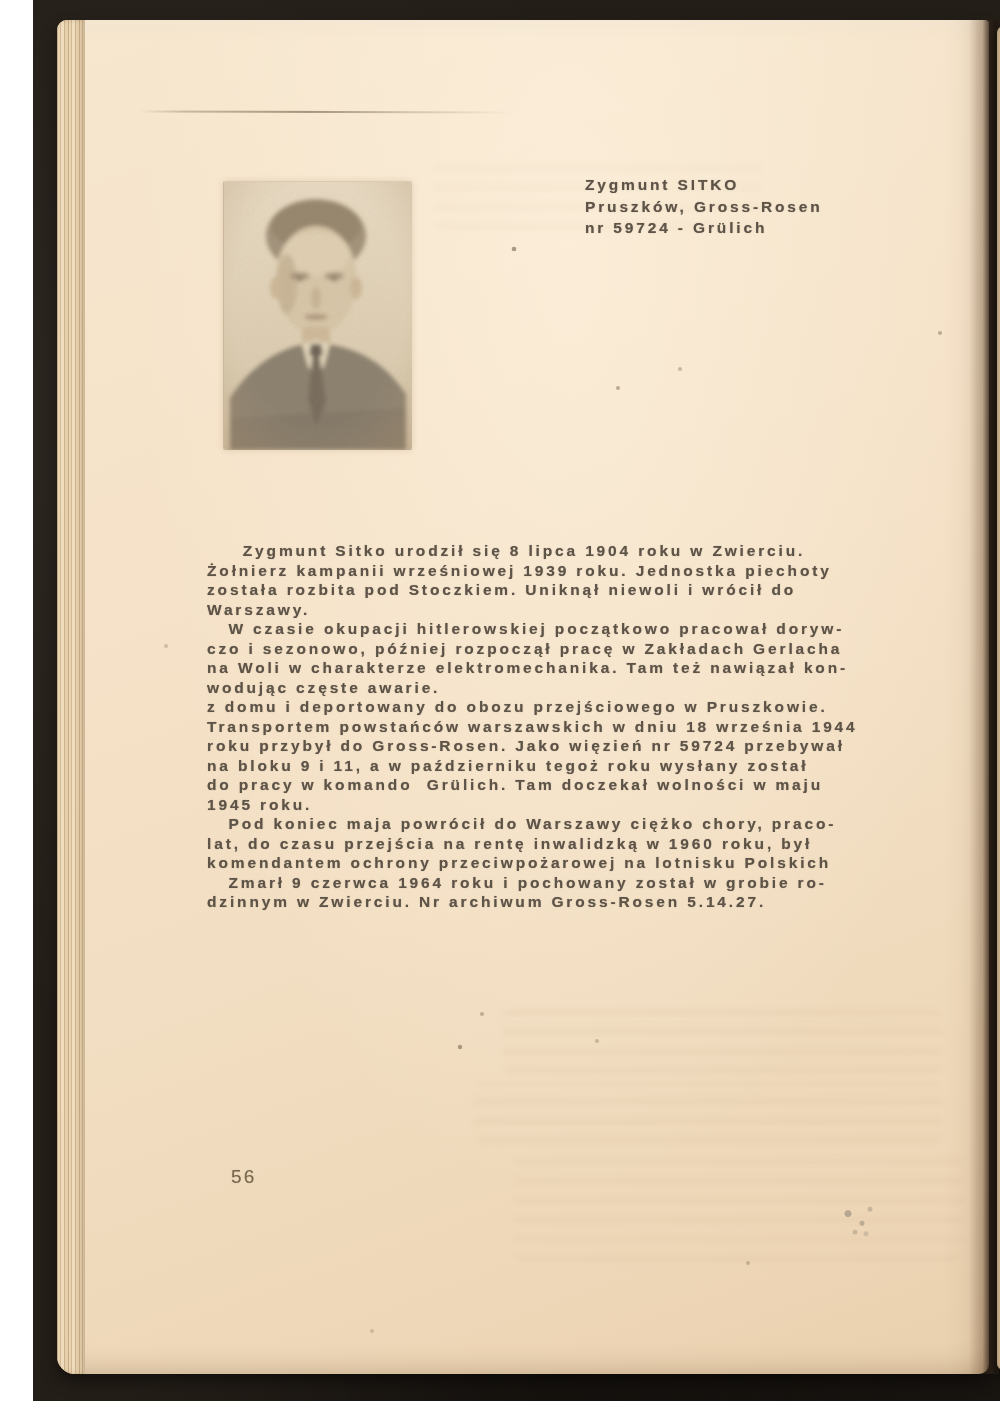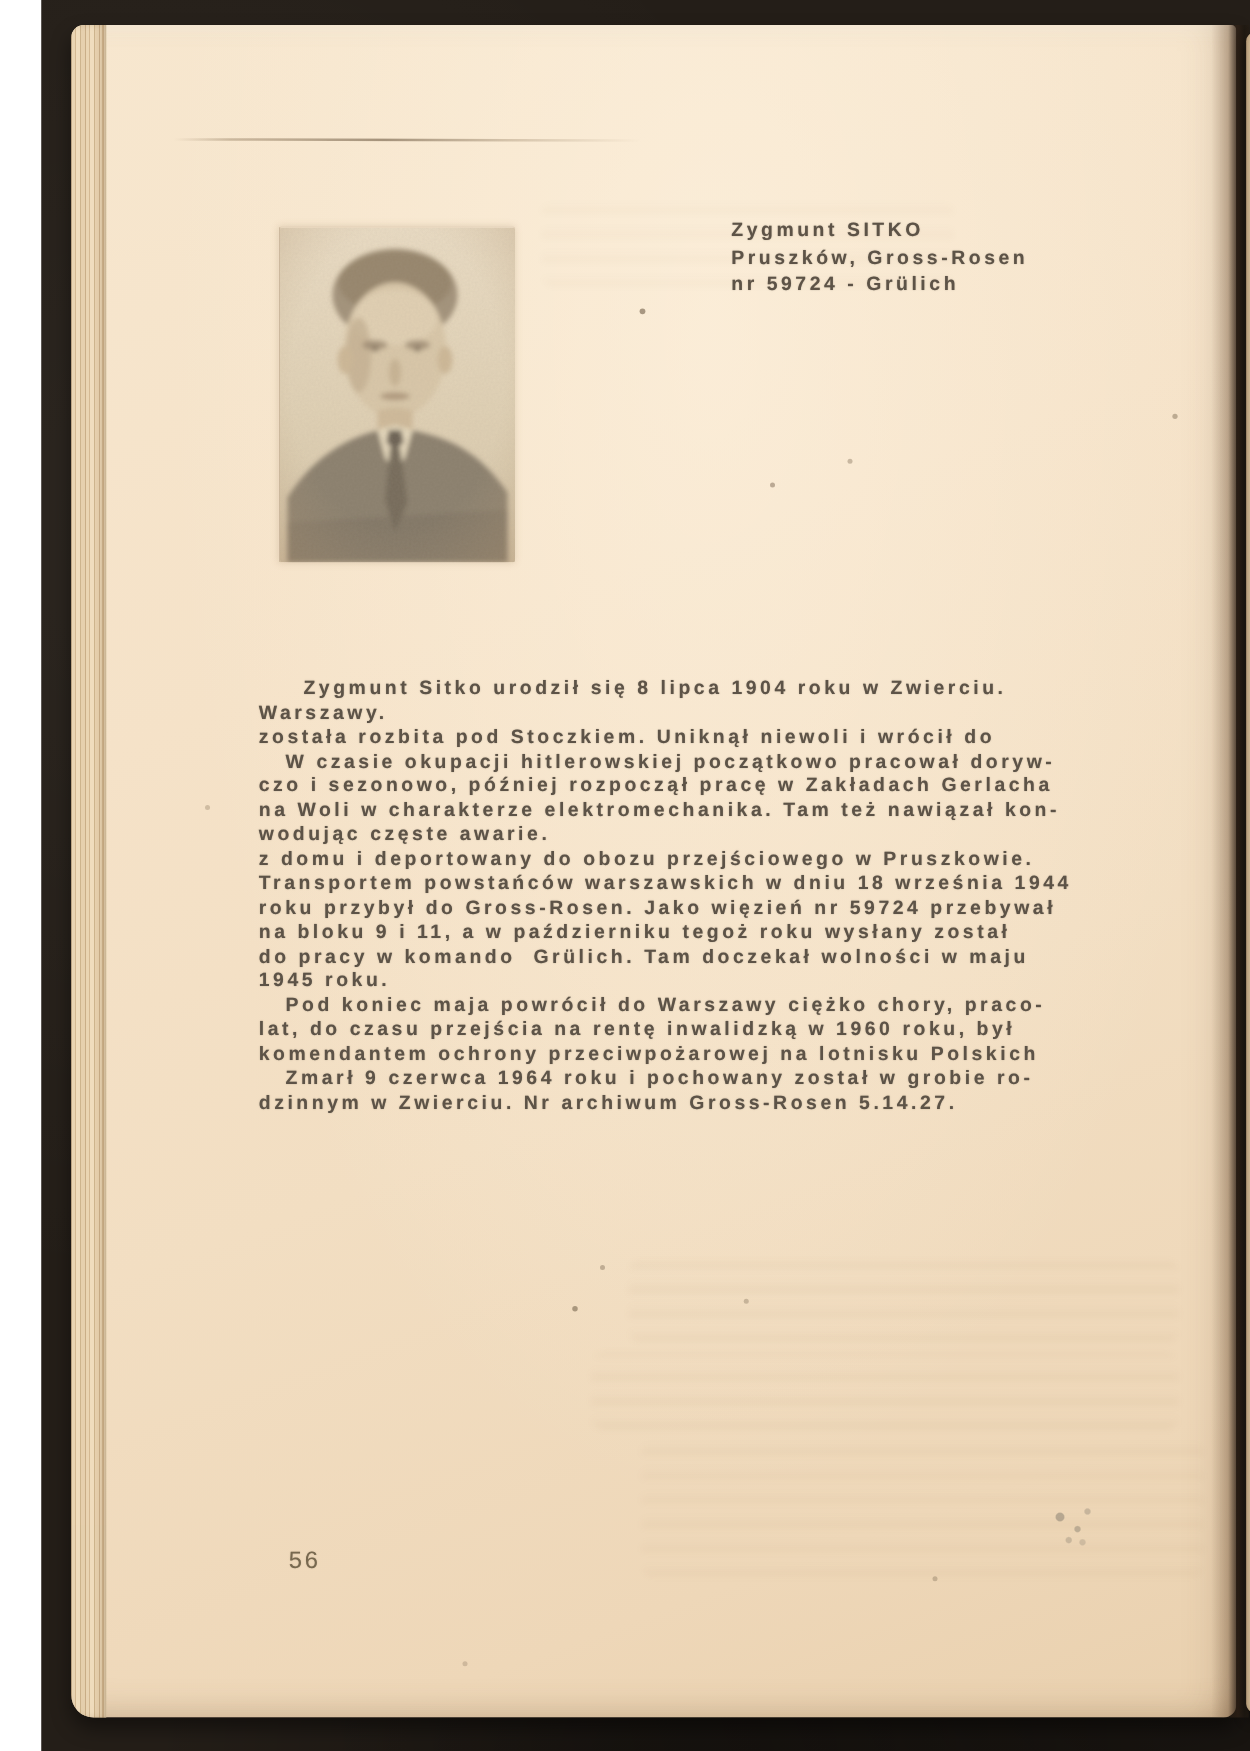--- a/index.html
+++ b/index.html
@@ -59,21 +59,21 @@
   .type{
     position:absolute;color:var(--ink,#5d5347);font-weight:bold;
     font-size:15.5px;letter-spacing:2.85px;
     text-shadow:0 0 1px rgba(95,85,72,.55);
   }
   .header-block{left:552px;top:174px;}
   .hline{line-height:21.5px;white-space:pre;}
   .body-block{left:174px;top:541px;width:780px;}
   .tline{line-height:19.5px;white-space:pre;}
   .page-number{
-    left:198px;top:1238px;font-size:19px;letter-spacing:2.2px;font-weight:400;
+    left:198px;top:1166px;font-size:19px;letter-spacing:2.2px;font-weight:400;
     color:var(--ink-light,#77684f);text-shadow:0 0 1px rgba(119,104,79,.4);
   }
   
   .bleed{
     position:absolute;border-radius:10px;pointer-events:none;
     background:repeating-linear-gradient(0deg,
       rgba(168,136,98,.13) 0 6px, rgba(168,136,98,.03) 6px 11px, transparent 11px 19.5px);
     filter:blur(2.6px);opacity:.5;
   }
   .bleed-a{left:400px;top:160px;width:330px;height:70px;opacity:.3;}
@@ -182,22 +182,23 @@
   </div>
 
   <div class="type header-block">
     <div class="hline">Zygmunt SITKO</div>
     <div class="hline">Pruszków, Gross-Rosen</div>
     <div class="hline">nr 59724 - Grülich</div>
   </div>
 
   <div class="type body-block">
       <div class="tline">     Zygmunt Sitko urodził się 8 lipca 1904 roku w Zwierciu.</div>
+      <div class="tline">Żołnierz kampanii wrześniowej 1939 roku. Jednostka piechoty</div>
+      <div class="tline">została rozbita pod Stoczkiem. Uniknął niewoli i wrócił do</div>
       <div class="tline">Warszawy.</div>
-      <div class="tline">została rozbita pod Stoczkiem. Uniknął niewoli i wrócił do</div>
       <div class="tline">   W czasie okupacji hitlerowskiej początkowo pracował doryw-</div>
       <div class="tline">czo i sezonowo, później rozpoczął pracę w Zakładach Gerlacha</div>
       <div class="tline">na Woli w charakterze elektromechanika. Tam też nawiązał kon-</div>
       <div class="tline">wodując częste awarie.</div>
       <div class="tline">z domu i deportowany do obozu przejściowego w Pruszkowie.</div>
       <div class="tline">Transportem powstańców warszawskich w dniu 18 września 1944</div>
       <div class="tline">roku przybył do Gross-Rosen. Jako więzień nr 59724 przebywał</div>
       <div class="tline">na bloku 9 i 11, a w październiku tegoż roku wysłany został</div>
       <div class="tline">do pracy w komando  Grülich. Tam doczekał wolności w maju</div>
       <div class="tline">1945 roku.</div>

